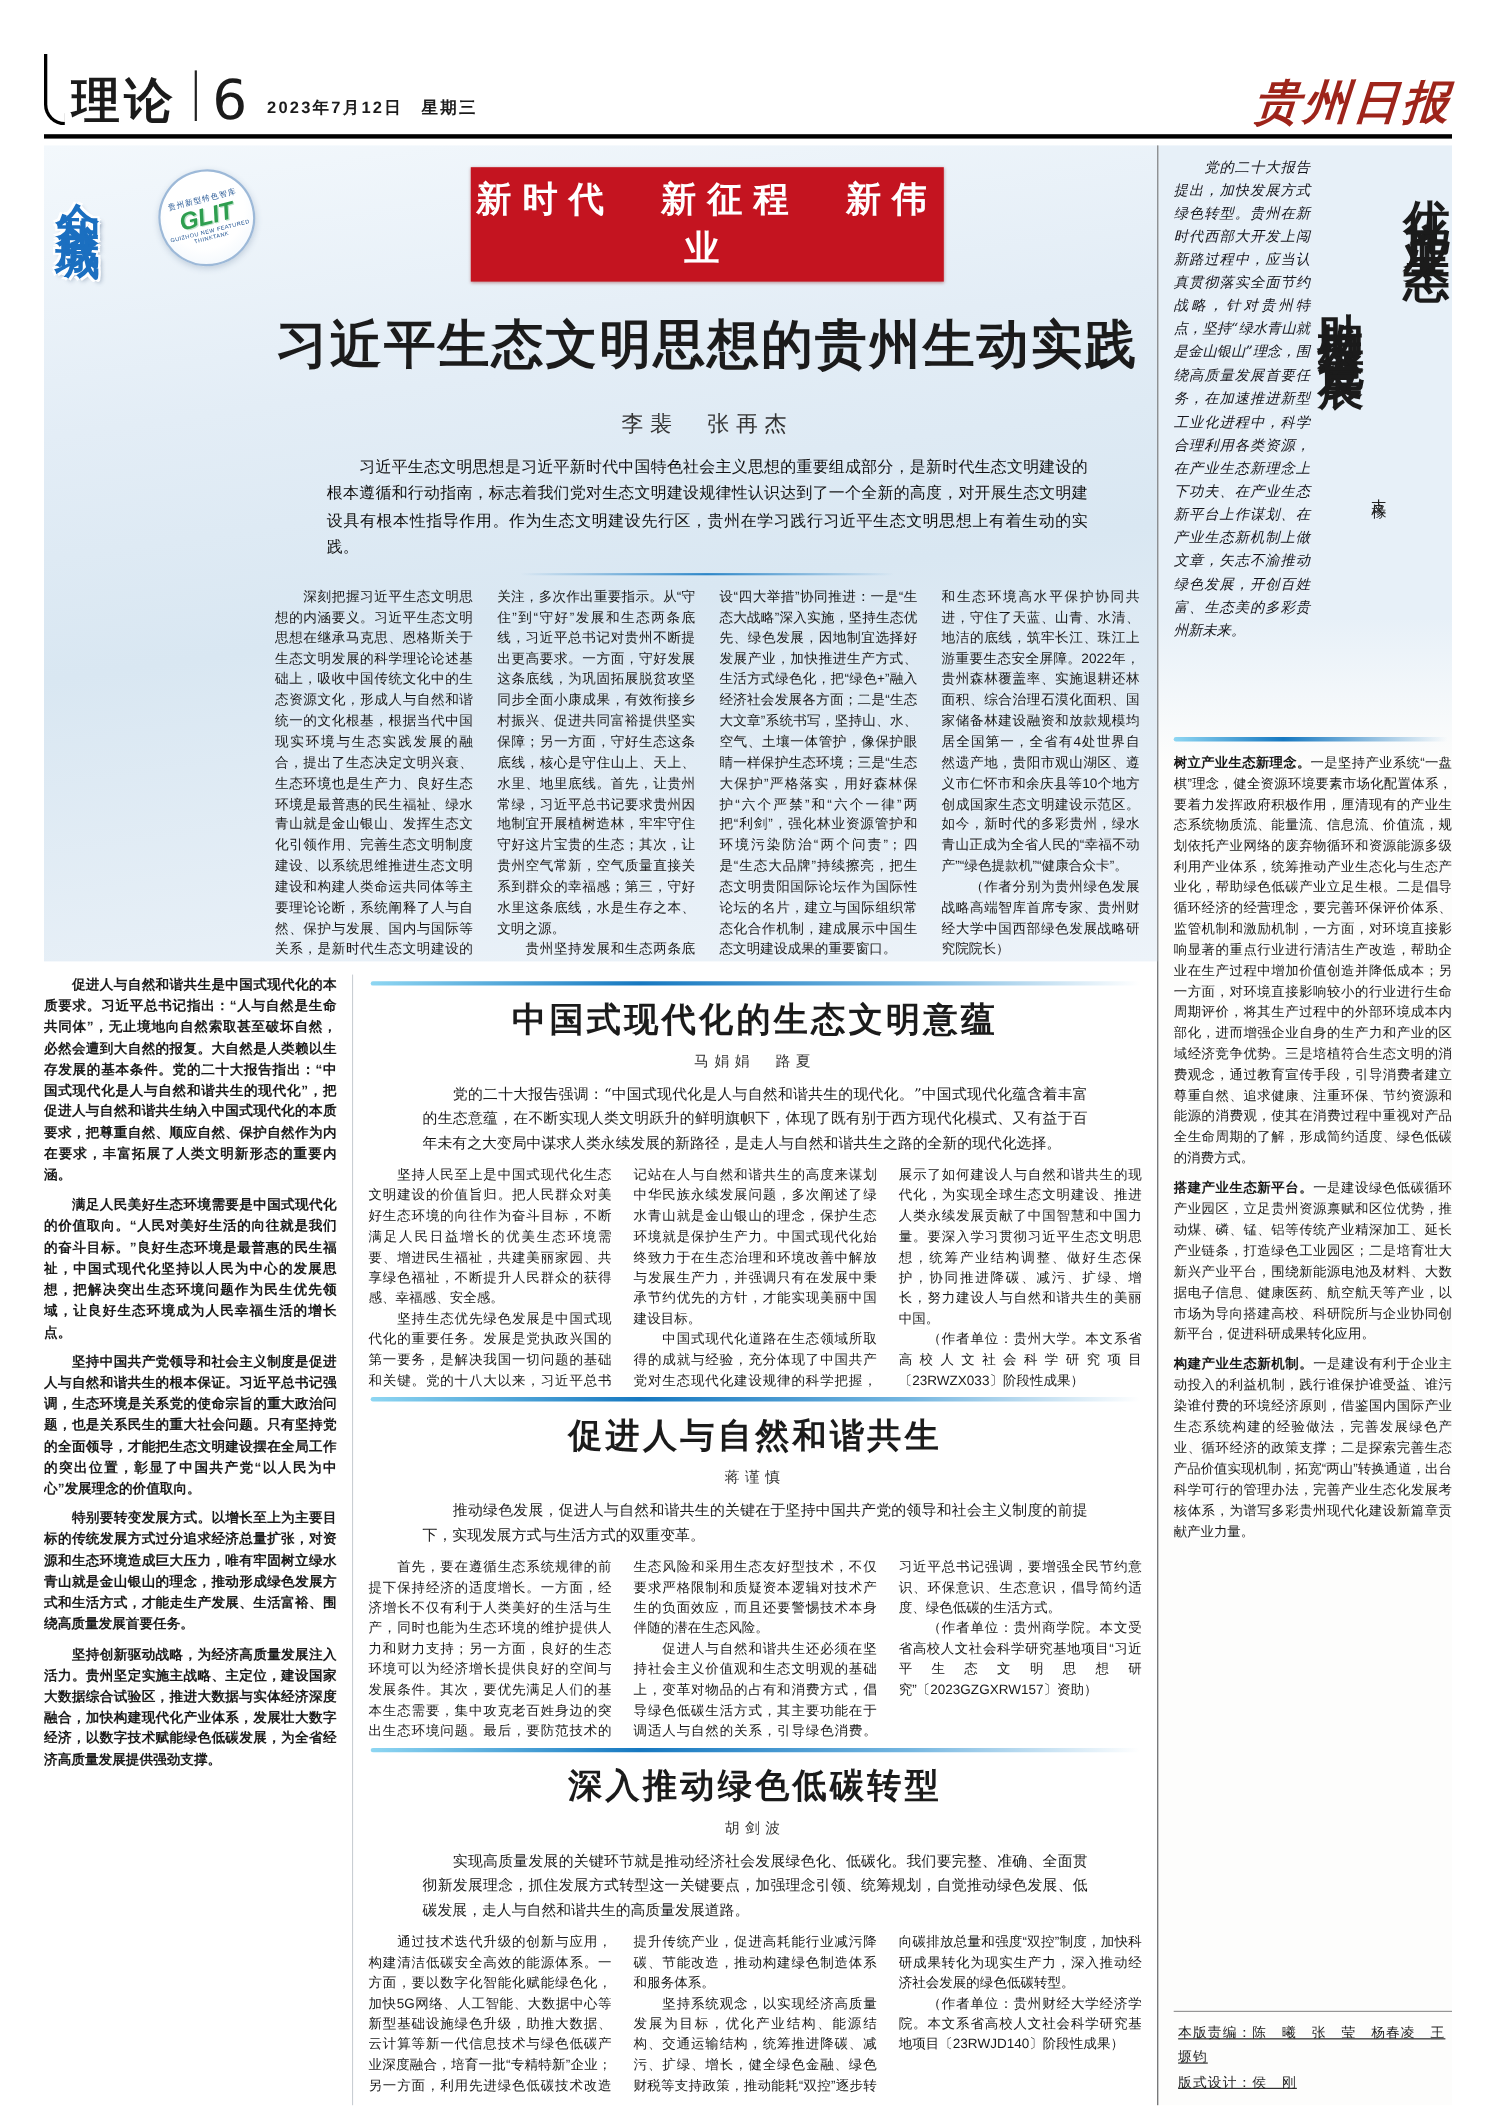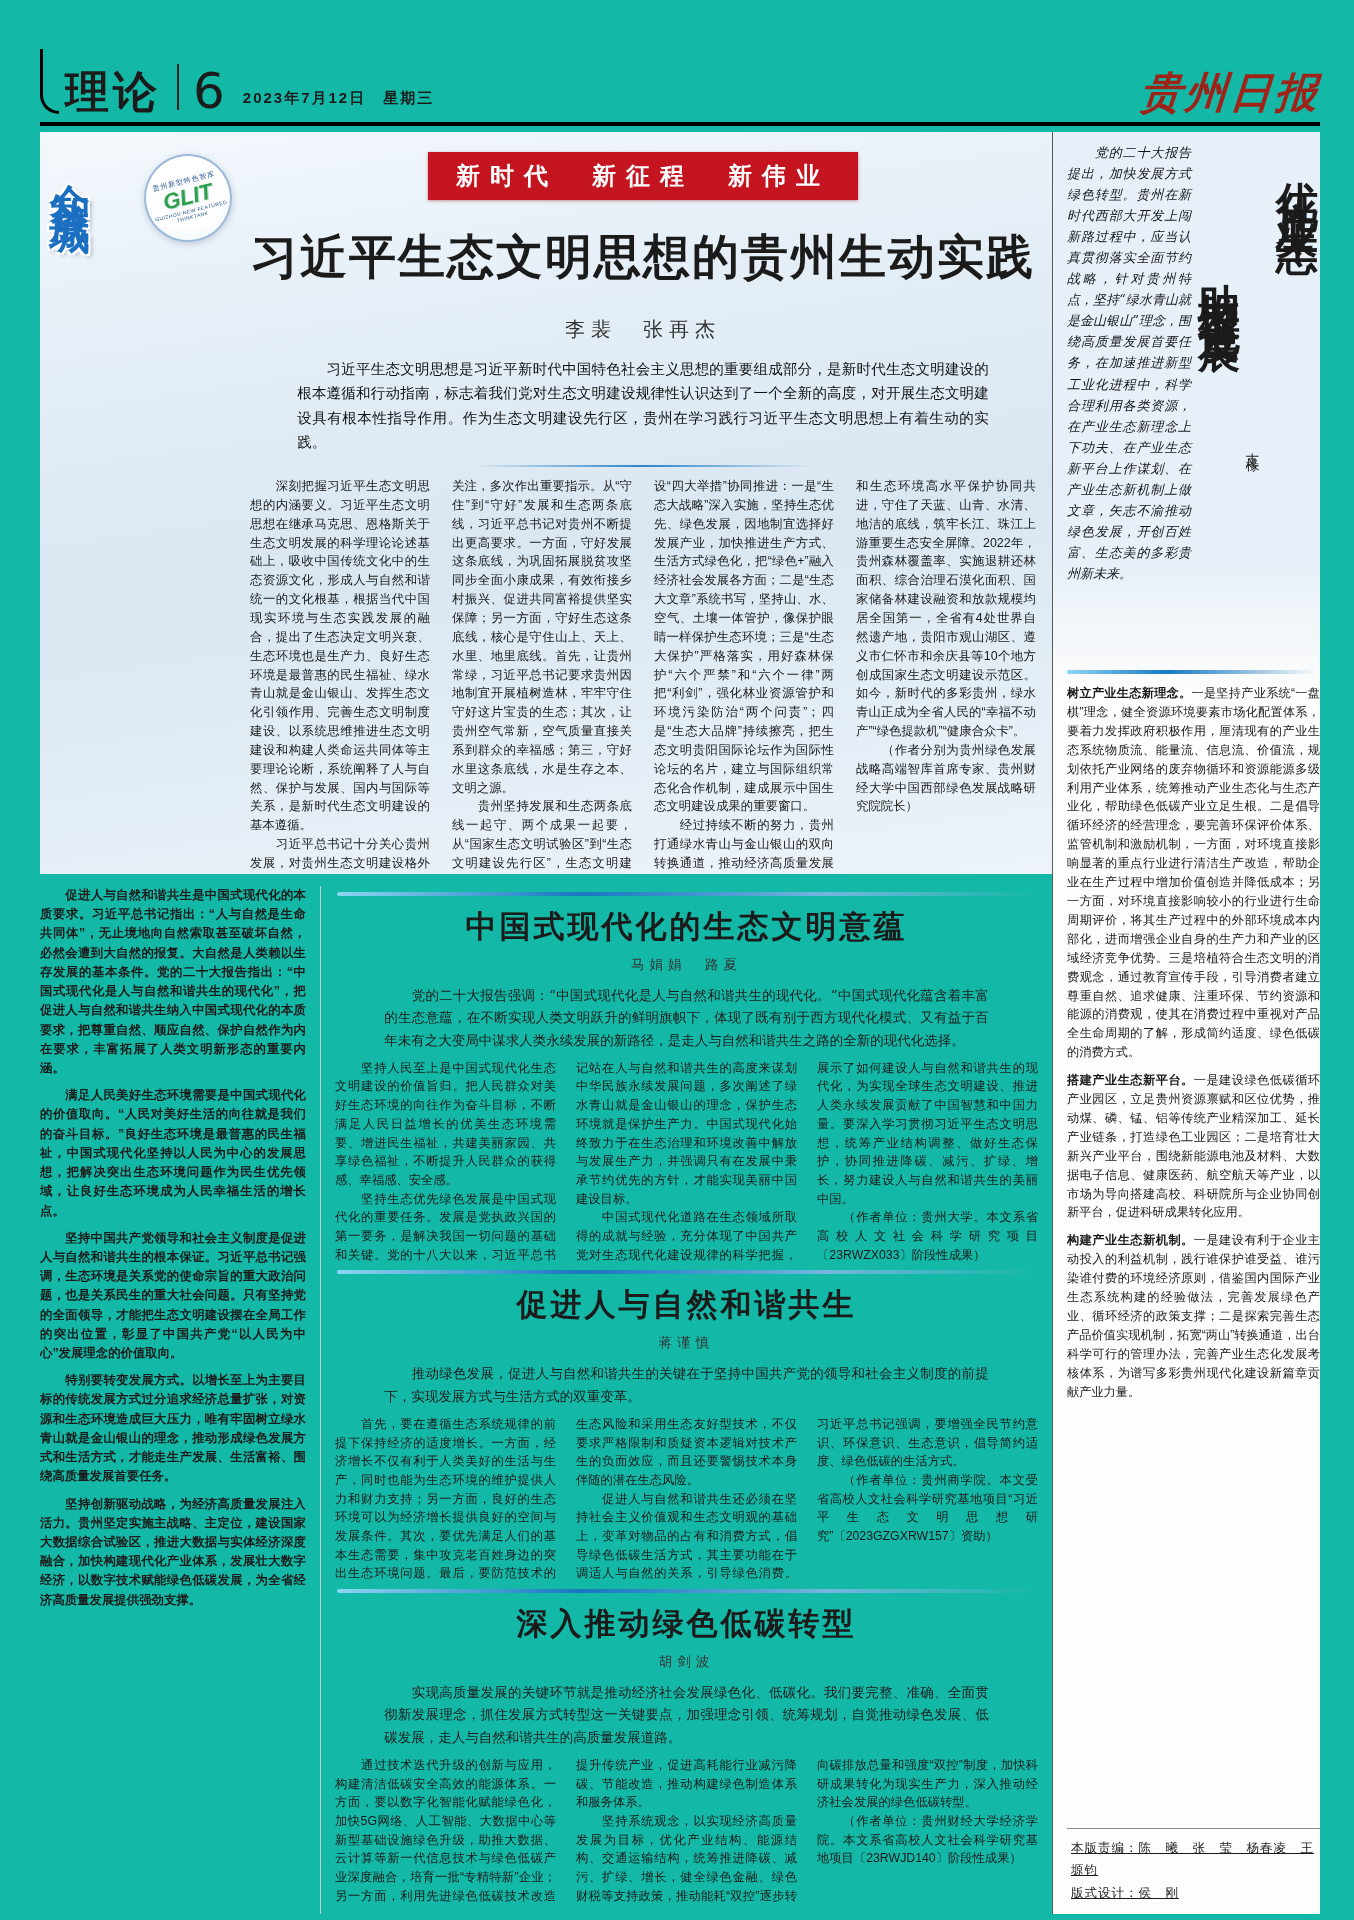--- a/index.html
+++ b/index.html
@@ -1,17 +1,17 @@
 <!DOCTYPE html>
 <html><head>
 <meta charset="utf-8">
 <style>
   html,body{margin:0;padding:0;background:#e9e9e9;}
   .page{
-    position:relative;width:1354px;height:1920px;margin:0 auto;background:#14b8a6;
+    position:relative;width:1354px;height:1920px;margin:0 auto;background:#ffffff;
     overflow:hidden;font-family:"Liberation Sans",sans-serif;color:#1b1b1b;
     box-sizing:border-box;padding:18px 34px 0 40px;
   }
   
   .hdr{display:flex;align-items:flex-end;height:96px;}
   .hdr-bracket{width:16px;height:62px;border-left:3px solid #000;border-bottom:3px solid #000;
     border-bottom-left-radius:20px;margin-right:6px;}
   .hdr-section{font-size:44px;font-weight:900;letter-spacing:4px;line-height:1;}
   .hdr-div{width:2px;height:46px;background:#222;margin:0 14px 4px 16px;}
   .hdr-page{font-size:50px;font-weight:400;line-height:.9;font-family:"DejaVu Sans",sans-serif;}
@@ -33,21 +33,21 @@
   .glit{position:absolute;left:104px;top:22px;width:84px;height:84px;border-radius:50%;
     background:radial-gradient(circle at 50% 40%,#ffffff 55%,#eaf3fb 100%);
     border:2px solid #9db9d8;box-shadow:0 2px 6px rgba(60,90,130,.25);
     display:flex;flex-direction:column;align-items:center;justify-content:center;transform:rotate(-14deg);}
   .glit-top{font-size:7px;color:#1b4f8f;letter-spacing:1px;}
   .glit-main{font-size:22px;font-weight:900;font-style:italic;color:#2e9e4f;line-height:1;
     text-shadow:1px 1px 0 #bfe3cc;}
   .glit-bot{font-size:5px;color:#1b4f8f;letter-spacing:.5px;text-align:center;}
   .hero-content{flex:1;min-width:0;padding-left:96px;}
   .kicker{display:block;margin:6px auto 0;width:430px;background:#c41420;color:#fff;
-    text-align:center;font-size:24px;font-weight:900;letter-spacing:10px;padding:8px 0;
+    text-align:center;font-size:32px;font-weight:900;letter-spacing:10px;padding:8px 0;
     box-shadow:0 1px 3px rgba(120,0,0,.4);}
   .main-title{margin-top:30px;text-align:center;font-size:47px;font-weight:900;letter-spacing:2px;line-height:1.15;}
   .main-byline{text-align:center;font-size:20px;letter-spacing:6px;color:#333;
     font-family:"DejaVu Serif",serif;}
   .main-lede{margin:14px auto 0;width:88%;font-family:"DejaVu Serif",serif;font-size:14.5px;
     line-height:1.7;text-align:justify;white-space:pre-line;color:#111;}
   .lede-rule{width:340px;height:2px;margin:10px auto 2px;
     background:linear-gradient(90deg,rgba(44,134,200,0),#2c86c8,rgba(44,134,200,0));}
   .hero-body{margin-top:10px;height:408px;overflow:hidden;column-count:4;column-gap:22px;
     font-size:12.4px;line-height:1.52;text-align:justify;white-space:pre-line;color:#191919;}

